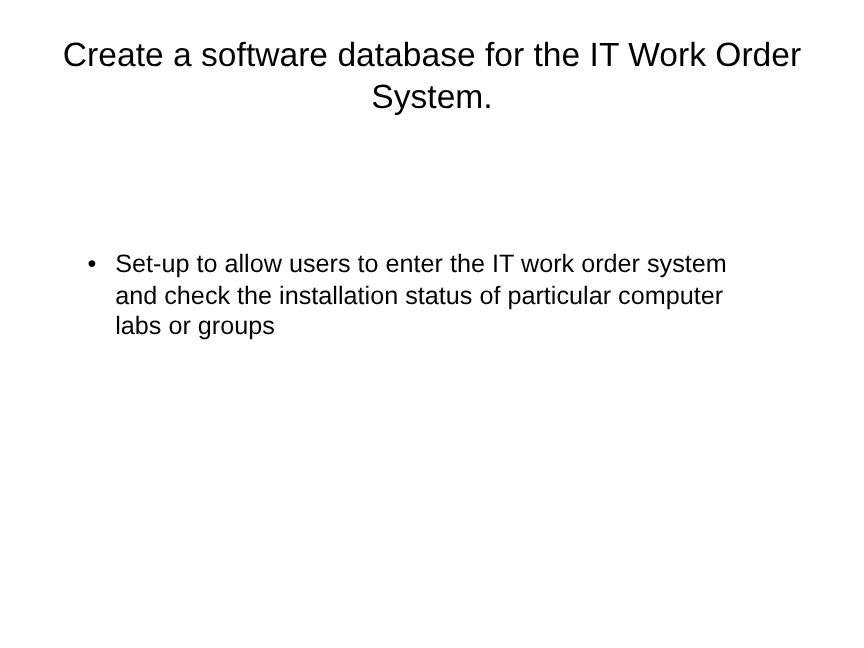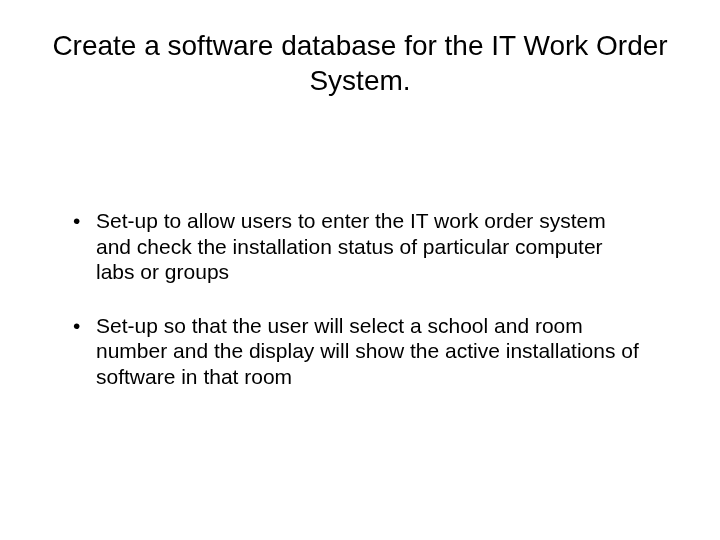--- a/index.html
+++ b/index.html
@@ -46,14 +46,13 @@
       font-size: 21px;
     }
   </style>
 </head>
 <body>
 
 <h1 class="title">Create a software database for the IT Work Order System.</h1>
 
 <ul class="bullet-list">
   <li>Set-up to allow users to enter the IT work order system and check the installation status of particular computer labs or groups</li>
-  <li>Set-up so that the user will select a school and room number and the display will show the active installations of software in that room</li>
 </ul>
 
 </body></html>

